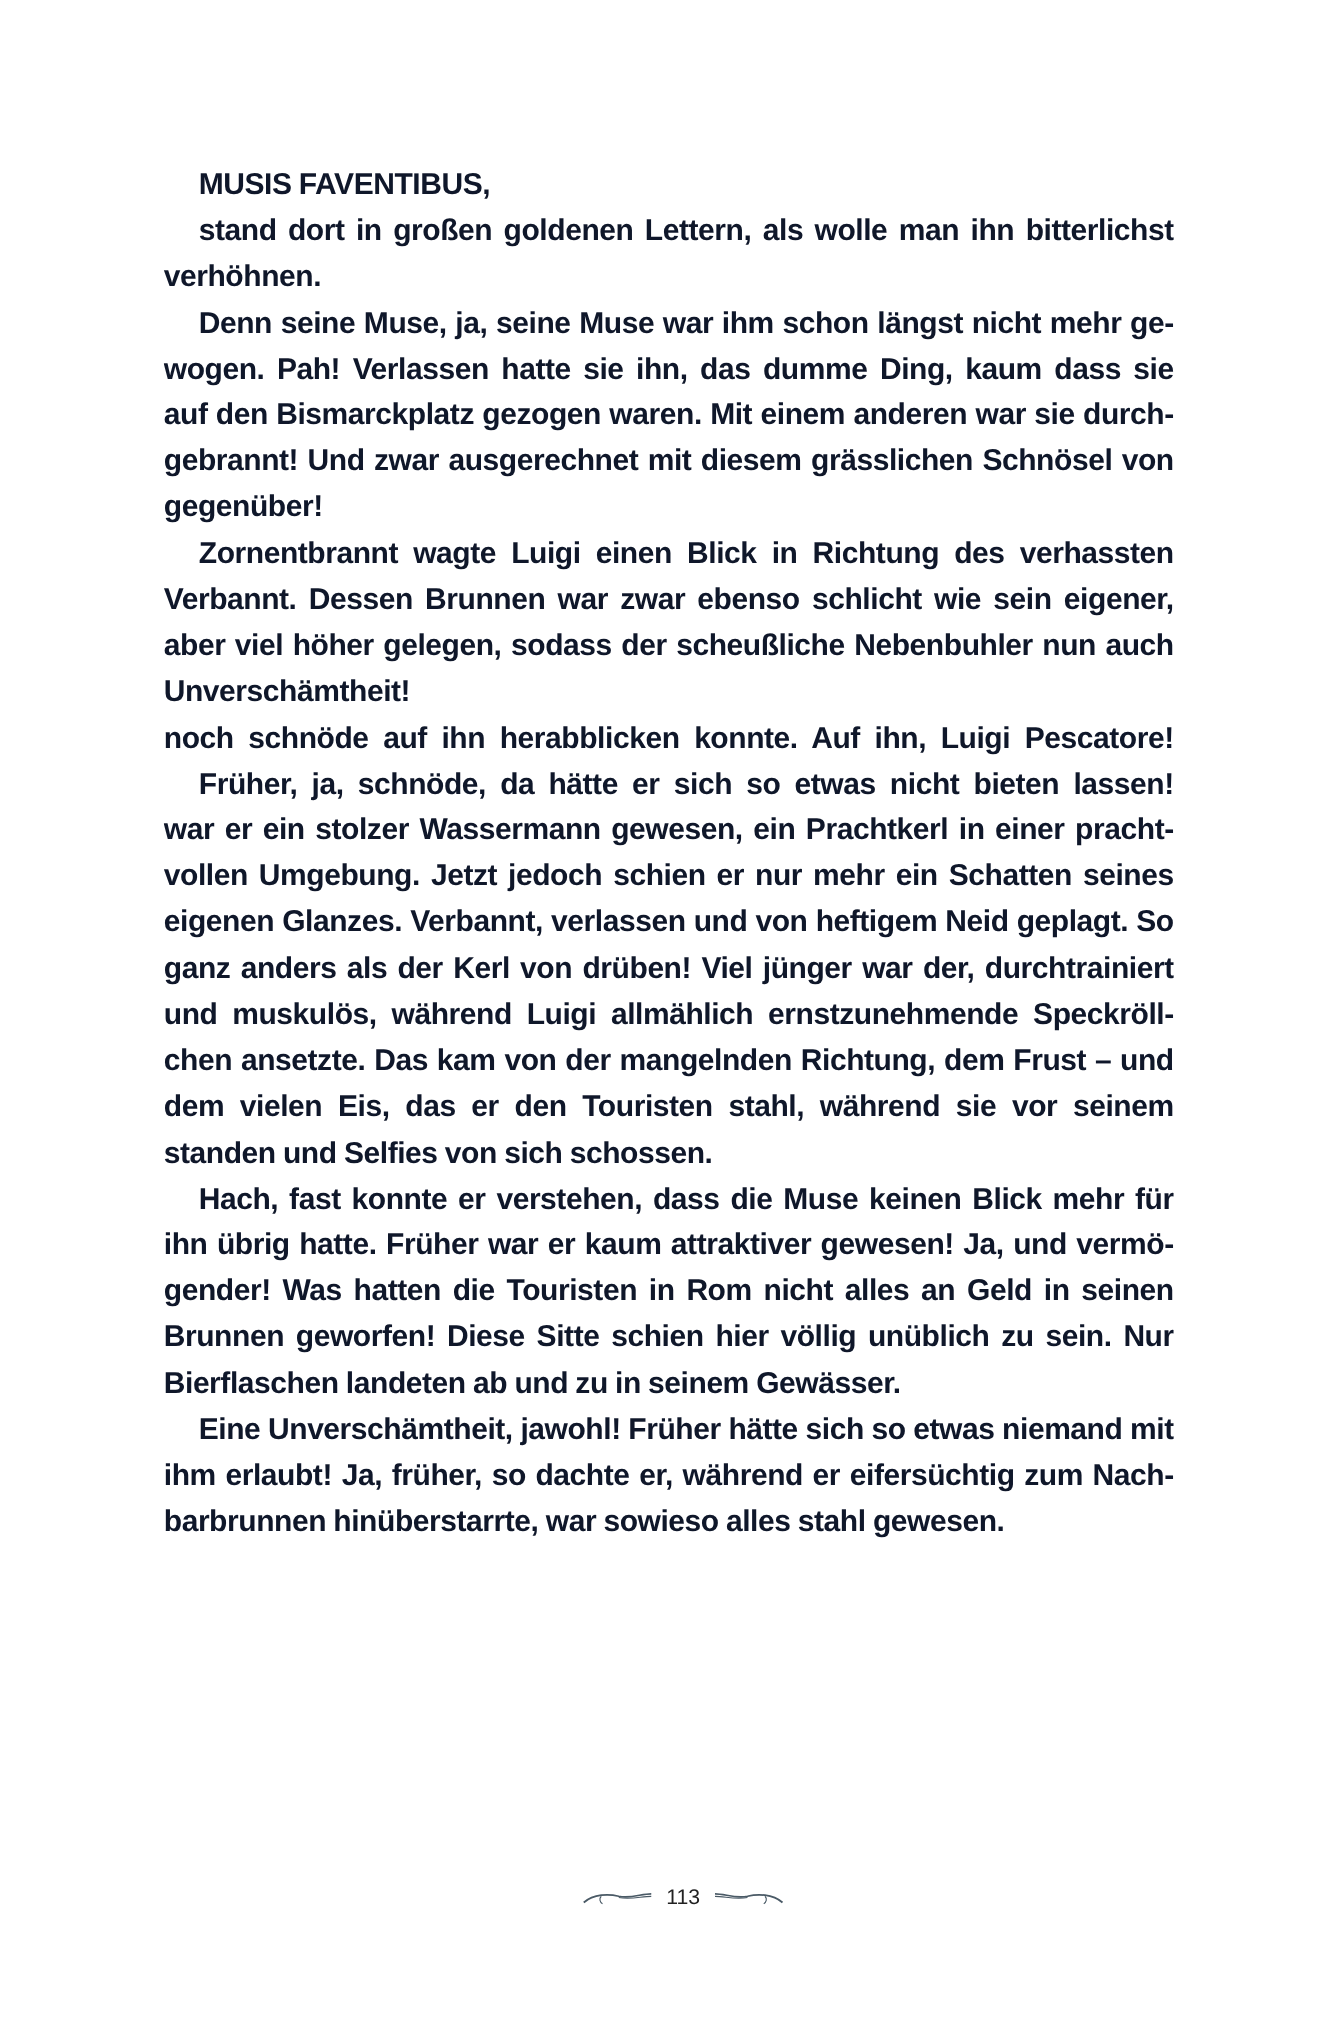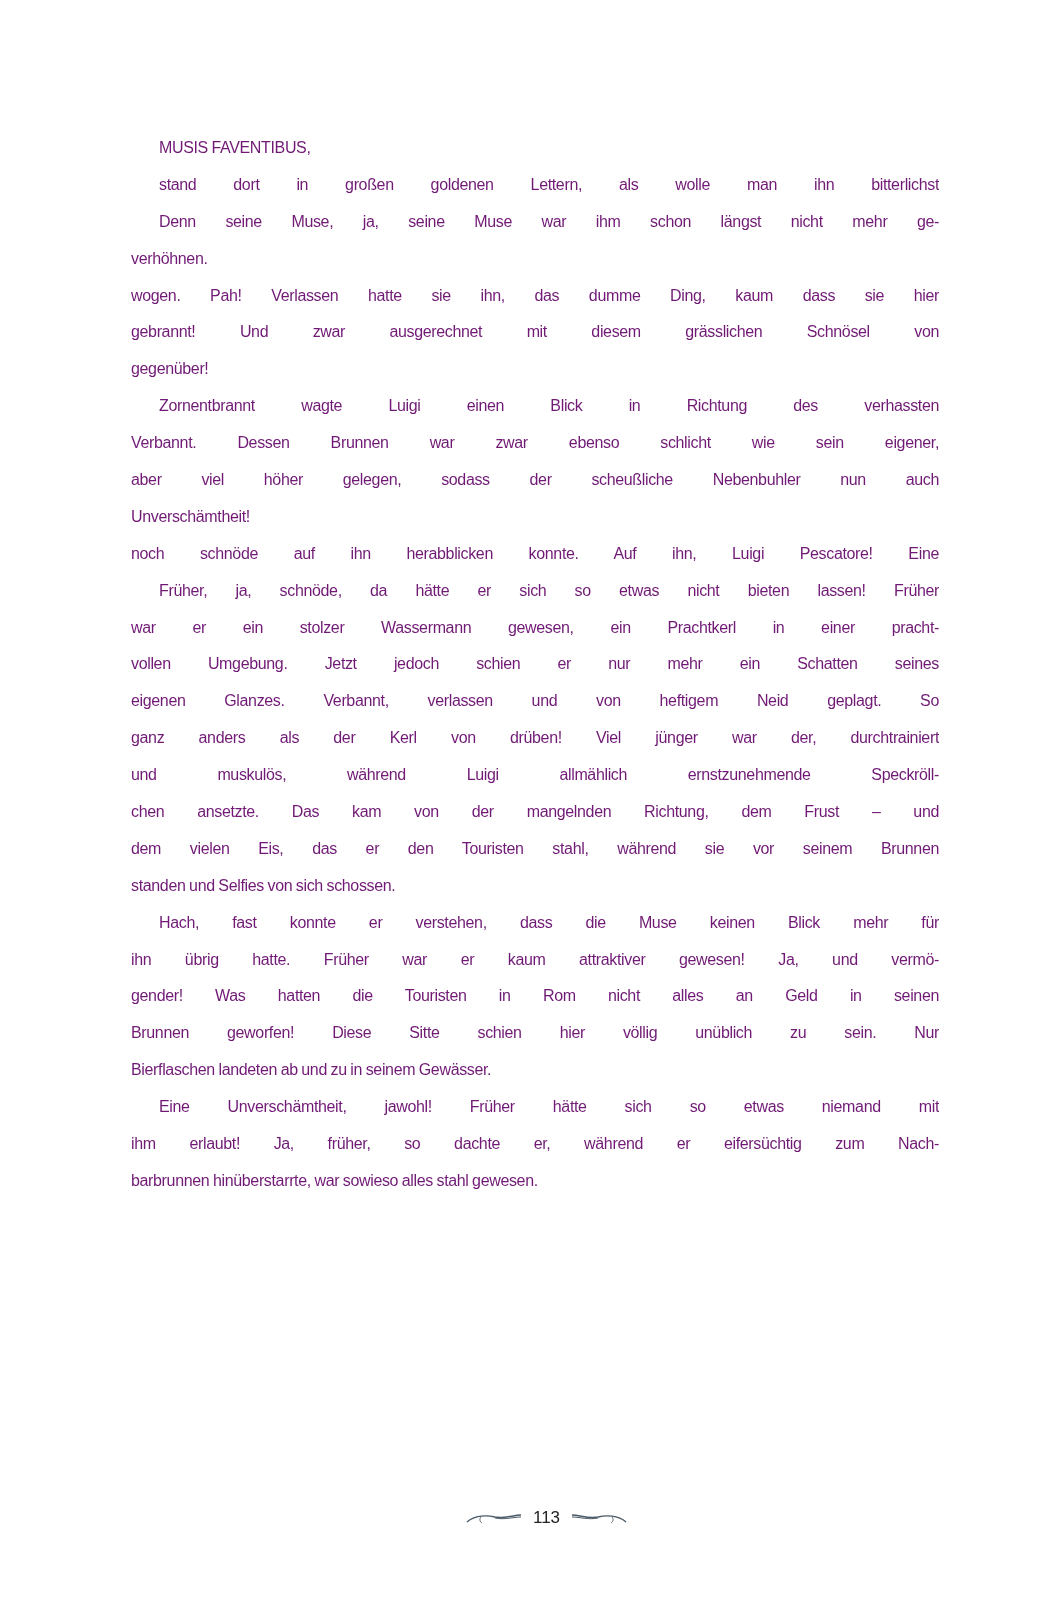--- a/index.html
+++ b/index.html
@@ -3,25 +3,26 @@
   <meta charset="utf-8">
   <style>
     html, body { margin: 0; padding: 0; background: #ffffff; }
     body { width: 1063px; height: 1615px; position: relative; overflow: hidden; }
     .page {
       position: absolute;
       left: 131px;
       top: 130px;
       width: 808px;
       font-family: "Liberation Sans", sans-serif;
-      font-size: 16px;
+      font-size: 24px;
       line-height: 36.9px;
-      color: #701a75;
+      color: #0f172a;
       letter-spacing: -0.35px;
       word-spacing: -0.5px;
+      font-weight: bold;
     }
     .line { white-space: nowrap; height: 36.9px; }
     .line.justify { text-align: justify; text-align-last: justify; white-space: normal; overflow: hidden; }
     .line.indent { padding-left: 28px; }
     .folio {
       position: absolute;
       left: 15px; width: 1063px;
       top: 1508px;
       display: flex; justify-content: center; align-items: center;
       gap: 10px;
@@ -30,23 +31,24 @@
       color: #222;
     }
     .swash { width: 58px; height: 14px; }
   </style>
 </head>
 <body>
 
 <div class="page">
   <div class="line indent">MUSIS FAVENTIBUS,</div>
   <div class="line indent justify">stand dort in großen goldenen Lettern, als wolle man ihn bitterlichst</div>
+  <div class="line">verhöhnen.</div>
   <div class="line indent justify">Denn seine Muse, ja, seine Muse war ihm schon längst nicht mehr ge-</div>
-  <div class="line">verhöhnen.</div>
   <div class="line justify">wogen. Pah! Verlassen hatte sie ihn, das dumme Ding, kaum dass sie hier</div>
+  <div class="line justify">auf den Bismarckplatz gezogen waren. Mit einem anderen war sie durch-</div>
   <div class="line justify">gebrannt! Und zwar ausgerechnet mit diesem grässlichen Schnösel von</div>
   <div class="line">gegenüber!</div>
   <div class="line indent justify">Zornentbrannt wagte Luigi einen Blick in Richtung des verhassten</div>
   <div class="line justify">Verbannt. Dessen Brunnen war zwar ebenso schlicht wie sein eigener,</div>
   <div class="line justify">aber viel höher gelegen, sodass der scheußliche Nebenbuhler nun auch</div>
   <div class="line">Unverschämtheit!</div>
   <div class="line justify">noch schnöde auf ihn herabblicken konnte. Auf ihn, Luigi Pescatore! Eine</div>
   <div class="line indent justify">Früher, ja, schnöde, da hätte er sich so etwas nicht bieten lassen! Früher</div>
   <div class="line justify">war er ein stolzer Wassermann gewesen, ein Prachtkerl in einer pracht-</div>
   <div class="line justify">vollen Umgebung. Jetzt jedoch schien er nur mehr ein Schatten seines</div>

